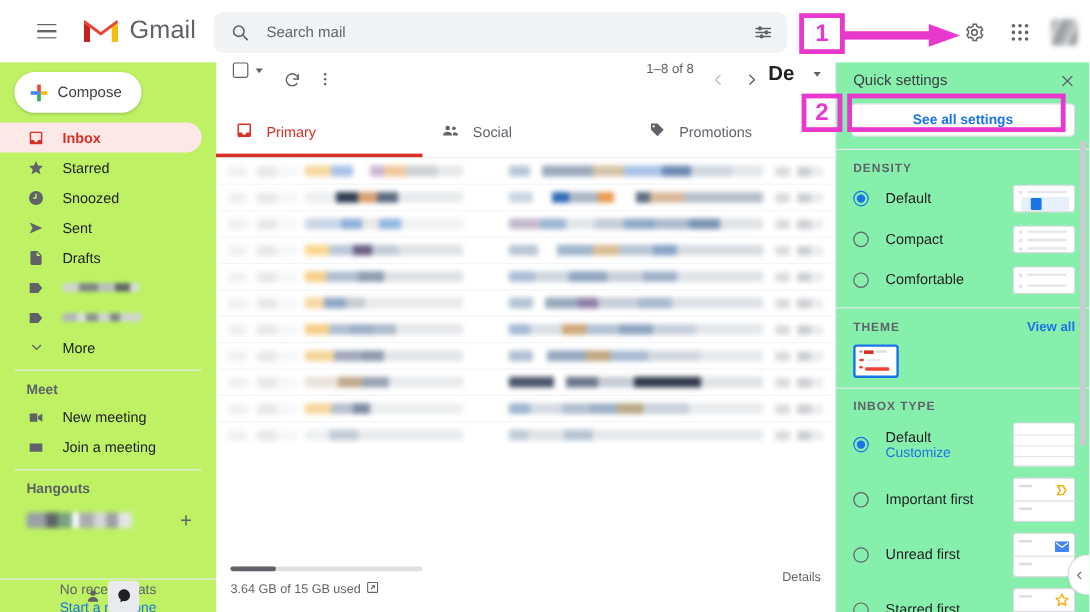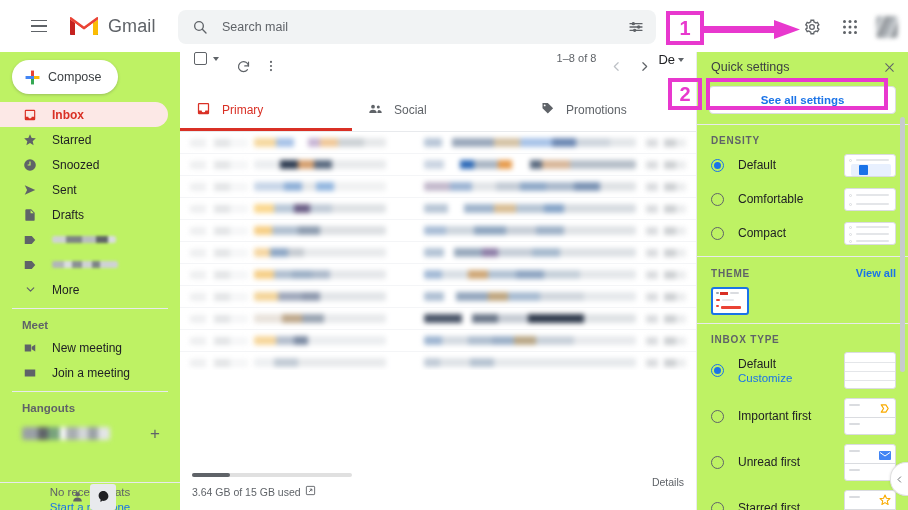--- a/index.html
+++ b/index.html
@@ -15,21 +15,21 @@
   
   .topbar {
     position:absolute; top:0; left:0; width:908px; height:52px;
     display:flex; align-items:center; background:#fff;
   }
   .hamburger { width:34px; height:34px; margin-left:22px; display:flex; flex-direction:column;
       justify-content:center; align-items:center; gap:4px; border-radius:50%; cursor:pointer; }
   .hamburger span { display:block; width:16px; height:1.6px; background:#5f6368; }
   .logo-wrap { display:flex; align-items:center; margin-left:12px; gap:8px; }
   .gm-logo { width:32px; height:24px; position:relative; }
-  .gmail-word { font-size:18px; color:#5f6368; letter-spacing:0.1px; }
+  .gmail-word { font-size:21px; color:#5f6368; letter-spacing:0.1px; }
 
   .searchbar {
     position:absolute; left:178px; top:10px; width:478px; height:34px;
     background:#f1f3f4; border-radius:8px; display:flex; align-items:center;
   }
   .searchbar .s-icon { margin-left:14px; color:#5f6368; display:flex; }
   .search-input {
     flex:1; border:none; outline:none; background:transparent; margin-left:14px;
     font-size:12.5px; color:#202124; font-family:"Liberation Sans", sans-serif;
   }
@@ -90,21 +90,21 @@
 
   
   .main { position:absolute; left:180px; top:52px; width:516px; height:458px; background:#fff; }
   .list-toolbar { height:36px; display:flex; align-items:flex-start; padding:0 8px 0 14px; }
   .tb-check { display:flex; align-items:center; gap:2px; cursor:pointer; color:#5f6368;}
   .chk-box { width:13px; height:13px; border:1.7px solid #5f6368; border-radius:2px; }
   .caret-dn { width:0;height:0;border-left:3.5px solid transparent;border-right:3.5px solid transparent;border-top:4px solid #5f6368; }
   .tb-btn { width:28px; height:28px; display:flex; align-items:center; justify-content:center; cursor:pointer; color:#5f6368; }
   .tb-spacer { flex:1; }
   .tb-count { font-size:11px; color:#5f6368; margin-right:6px; }
-  .tb-de { font-size:13px; color:#202124; font-weight:normal; display:flex; align-items:center; gap:3px; cursor:pointer; margin-right:4px;}
+  .tb-de { font-size:17px; color:#202124; font-weight:bold; display:flex; align-items:center; gap:16px; cursor:pointer; margin-right:4px;}
 
   .tabs { height:44px; display:flex; border-bottom:1px solid #e8eaed; }
   .tab { flex:1; display:flex; align-items:center; gap:11px; padding-left:16px; cursor:pointer;
      font-size:12px; color:#5f6368; position:relative; }
   .tab.active { color:#d93025; }
   .tab.active:after { content:""; position:absolute; left:0; right:0; bottom:0; height:2.6px; background:#d93025; }
 
   .mail-scroll { height:238px; overflow:hidden; position:relative; background:#fff; }
   .mail-row { height:22px; display:flex; align-items:center; padding:0 10px 0 10px; border-bottom:1px solid #f4f5f7; }
   .mr-lead { width:58px; height:8px; filter:blur(2.6px); border-radius:2px; opacity:.55;
@@ -116,21 +116,21 @@
 
   .footer { position:absolute; bottom:0; left:0; width:516px; padding:10px 12px 12px 12px; background:#fff; }
   .storage-bar { width:160px; height:4px; border-radius:2px; background:#e0e0e0; position:relative; }
   .storage-fill { position:absolute; left:0; top:0; height:4px; border-radius:2px; background:#5f6368; width:38px; }
   .storage-txt { font-size:10.5px; color:#5f6368; margin-top:8px; display:flex; align-items:center; gap:4px; }
   .foot-mid { position:absolute; left:185px; top:9px; font-size:10.5px; color:#5f6368; }
   .foot-right { position:absolute; right:12px; top:9px; text-align:right; font-size:10.5px; color:#5f6368; }
   .foot-right .det { margin-top:4px; display:block; color:#5f6368; cursor:pointer;}
 
   
-  .qs { position:absolute; left:696px; top:52px; width:212px; height:458px; background:#bef264;
+  .qs { position:absolute; left:696px; top:52px; width:212px; height:458px; background:#86efac;
         border-left:1px solid #e8eaed; }
   .qs-head { height:30px; display:flex; align-items:center; padding:0 10px 0 14px; }
   .qs-title { font-size:12.5px; color:#3c4043; flex:1; }
   .qs-close { width:18px; height:18px; cursor:pointer; color:#5f6368; display:flex; align-items:center; justify-content:center;}
 
   .see-all-wrap { padding:4px 12px 10px 12px; }
   .see-all {
      height:28px; border:1px solid #dadce0; border-radius:4px; display:flex;
      align-items:center; justify-content:center; font-size:11.5px; color:#1a73e8; cursor:pointer;
      font-weight:bold; background:#fff;
@@ -563,38 +563,38 @@
         <span class="opt-label">Default</span>
         <span class="dens-prev">
           <span class="dp-dot" style="left:4px;top:4px"></span>
           <span class="dp-line" style="left:11px;top:4.5px;width:33px"></span>
           <span class="dp-hl"></span>
           <span class="dp-icon"></span>
         </span>
       </div>
       <div class="opt-row">
         <span class="radio"></span>
-        <span class="opt-label">Comfortable</span>
-        <span class="dens-prev">
-          <span class="dp-dot" style="left:4px;top:5px"></span>
-          <span class="dp-line" style="left:11px;top:5.5px;width:33px"></span>
-          <span class="dp-dot" style="left:4px;top:14px"></span>
-          <span class="dp-line" style="left:11px;top:14.5px;width:33px"></span>
-        </span>
-      </div>
-      <div class="opt-row">
-        <span class="radio"></span>
         <span class="opt-label">Compact</span>
         <span class="dens-prev">
           <span class="dp-dot" style="left:4px;top:3px"></span>
           <span class="dp-line" style="left:11px;top:3.5px;width:33px"></span>
           <span class="dp-dot" style="left:4px;top:10px"></span>
           <span class="dp-line" style="left:11px;top:10.5px;width:33px"></span>
           <span class="dp-dot" style="left:4px;top:17px"></span>
           <span class="dp-line" style="left:11px;top:17.5px;width:33px"></span>
+        </span>
+      </div>
+      <div class="opt-row">
+        <span class="radio"></span>
+        <span class="opt-label">Comfortable</span>
+        <span class="dens-prev">
+          <span class="dp-dot" style="left:4px;top:5px"></span>
+          <span class="dp-line" style="left:11px;top:5.5px;width:33px"></span>
+          <span class="dp-dot" style="left:4px;top:14px"></span>
+          <span class="dp-line" style="left:11px;top:14.5px;width:33px"></span>
         </span>
       </div>
     </div>
 
     <div class="qs-divider"></div>
 
     <div class="qs-section">
       <div class="qs-sec-head">
         <div class="qs-sec-title">THEME</div>
         <div class="view-all">View all</div>

